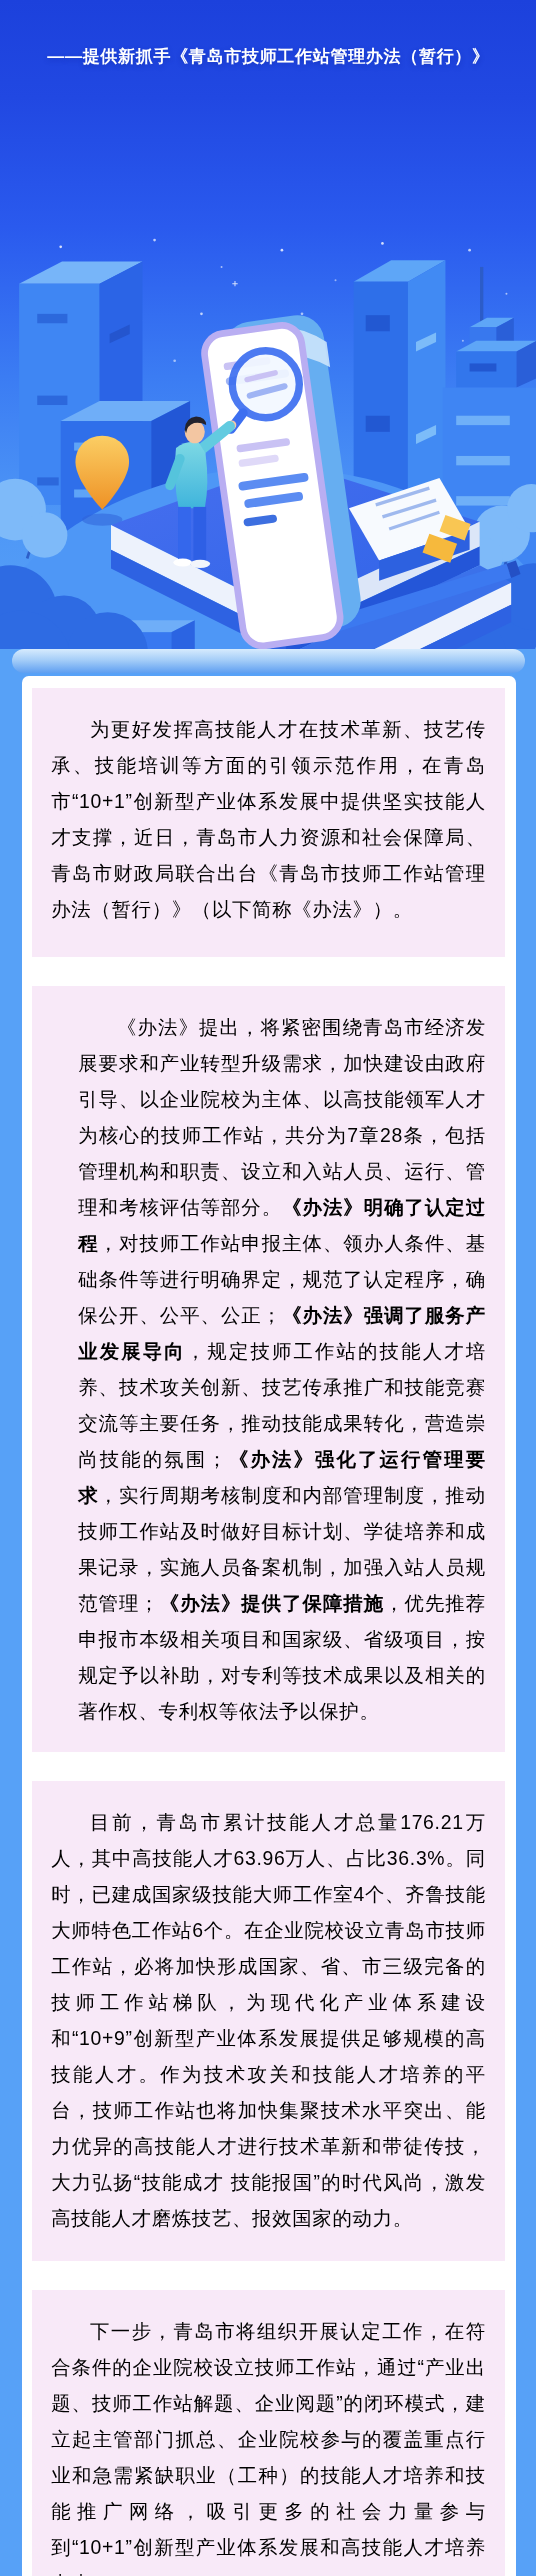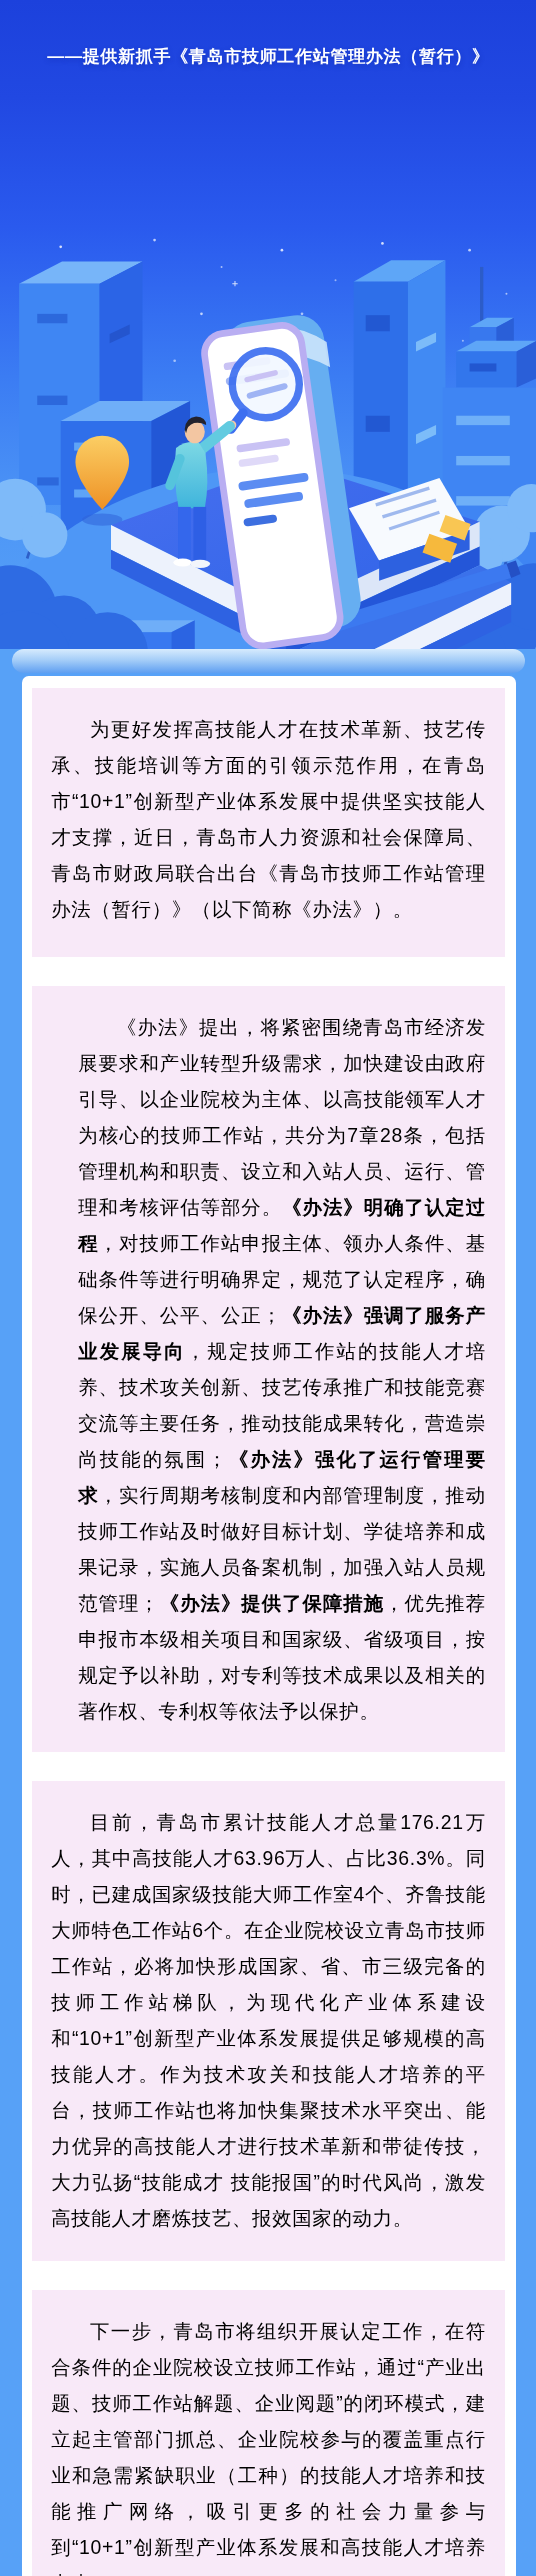--- a/index.html
+++ b/index.html
@@ -252,21 +252,21 @@
     <div class="scroll-bar"></div>
 
     <div class="card">
       <div class="para mh1">
         <p><span>为更好发挥高技能人才在技术革新、技艺传承、技能培训等方面的引领示范作用，在青岛市“10+1”创新型产业体系发展中提供坚实技能人才支撑，近日，青岛市人力资源和社会保障局、青岛市财政局联合出台《青岛市技师工作站管理办法（暂行）》（以下简称《办法》）。</span></p>
       </div>
       <div class="para mh2">
         <p><span>《办法》提出，将紧密围绕青岛市经济发展要求和产业转型升级需求，加快建设由政府引导、以企业院校为主体、以高技能领军人才为核心的技师工作站，共分为7章28条，包括管理机构和职责、设立和入站人员、运行、管理和考核评估等部分。</span><span class="b">《办法》明确了认定过程</span><span>，对技师工作站申报主体、领办人条件、基础条件等进行明确界定，规范了认定程序，确保公开、公平、公正；</span><span class="b">《办法》强调了服务产业发展导向</span><span>，规定技师工作站的技能人才培养、技术攻关创新、技艺传承推广和技能竞赛交流等主要任务，推动技能成果转化，营造崇尚技能的氛围；</span><span class="b">《办法》强化了运行管理要求</span><span>，实行周期考核制度和内部管理制度，推动技师工作站及时做好目标计划、学徒培养和成果记录，实施人员备案机制，加强入站人员规范管理；</span><span class="b">《办法》提供了保障措施</span><span>，优先推荐申报市本级相关项目和国家级、省级项目，按规定予以补助，对专利等技术成果以及相关的著作权、专利权等依法予以保护。</span></p>
       </div>
       <div class="para mh3">
-        <p><span>目前，青岛市累计技能人才总量176.21万人，其中高技能人才63.96万人、占比36.3%。同时，已建成国家级技能大师工作室4个、齐鲁技能大师特色工作站6个。在企业院校设立青岛市技师工作站，必将加快形成国家、省、市三级完备的技师工作站梯队，为现代化产业体系建设和“10+1”创新型产业体系发展提供足够规模的高技能人才。作为技术攻关和技能人才培养的平台，技师工作站也将加快集聚技术水平突出、能力优异的高技能人才进行技术革新和带徒传技，大力弘扬“技能成才 技能报国”的时代风尚，激发高技能人才磨炼技艺、报效国家的动力。</span></p>
+        <p><span>目前，青岛市累计技能人才总量176.21万人，其中高技能人才63.96万人、占比36.3%。同时，已建成国家级技能大师工作室4个、齐鲁技能大师特色工作站6个。在企业院校设立青岛市技师工作站，必将加快形成国家、省、市三级完备的技师工作站梯队，为现代化产业体系建设和“10+9”创新型产业体系发展提供足够规模的高技能人才。作为技术攻关和技能人才培养的平台，技师工作站也将加快集聚技术水平突出、能力优异的高技能人才进行技术革新和带徒传技，大力弘扬“技能成才 技能报国”的时代风尚，激发高技能人才磨炼技艺、报效国家的动力。</span></p>
       </div>
       <div class="para mh4">
         <p><span>下一步，青岛市将组织开展认定工作，在符合条件的企业院校设立技师工作站，通过“产业出题、技师工作站解题、企业阅题”的闭环模式，建立起主管部门抓总、企业院校参与的覆盖重点行业和急需紧缺职业（工种）的技能人才培养和技能推广网络，吸引更多的社会力量参与到“10+1”创新型产业体系发展和高技能人才培养中来。</span></p>
       </div>
     </div>
   </div>
 </div>
 
 
 </body></html>

